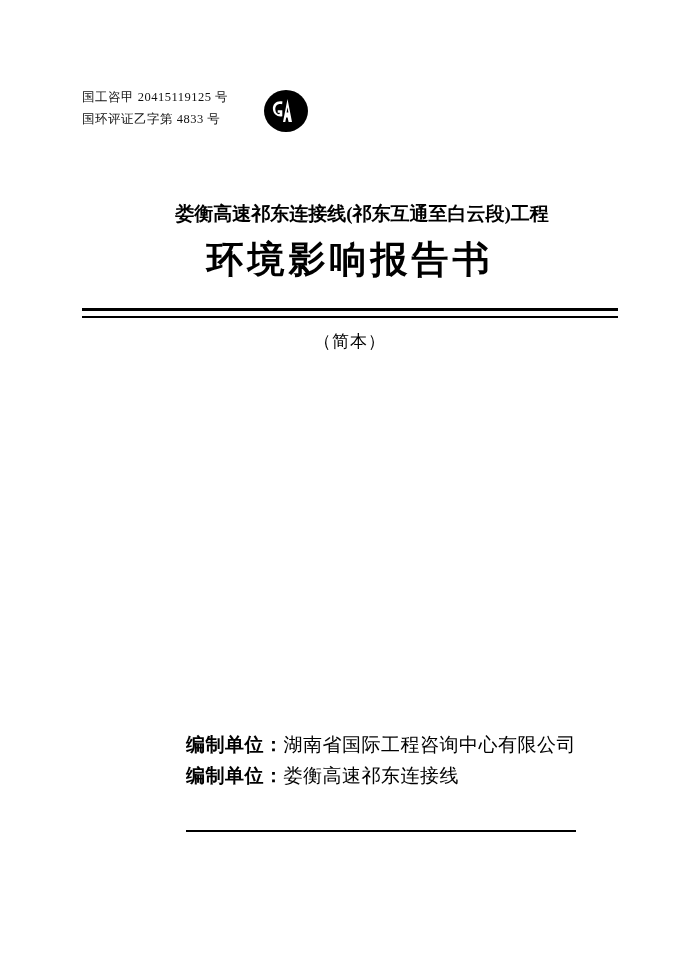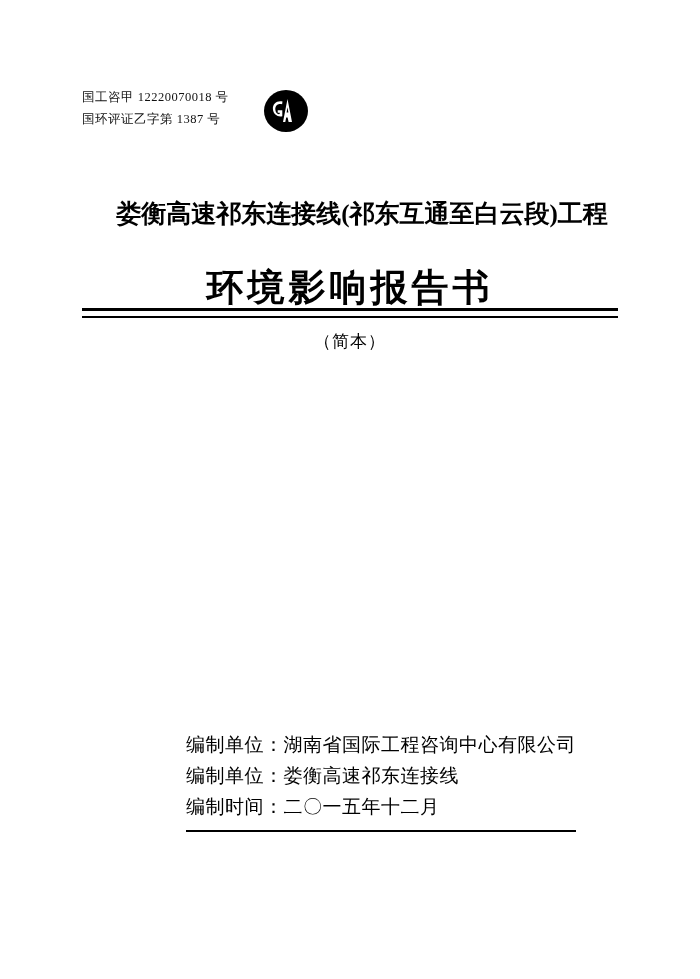--- a/index.html
+++ b/index.html
@@ -51,29 +51,29 @@
   .title-block {
     position: absolute;
     left: 0;
     top: 196px;
     width: 700px;
     text-align: center;
   }
   .project-title {
     font-family: "Liberation Serif", serif;
     font-weight: bold;
-    font-size: 25px;
+    font-size: 19px;
     letter-spacing: 0px;
     color: #000;
     line-height: 36px;
     white-space: nowrap;
     padding-left: 24px;
   }
   .main-title {
-    margin-top: 32px;
+    margin-top: 4px;
     font-family: "Liberation Sans", sans-serif;
     font-weight: bold;
     font-size: 37px;
     letter-spacing: 4px;
     color: #000;
     line-height: 48px;
   }
 
   
   .rule {
@@ -106,21 +106,21 @@
     font-size: 19px;
     line-height: 30px;
     color: #000;
     white-space: nowrap;
   }
   .info-row {
     display: block;
     white-space: nowrap;
   }
   .info-label {
-    font-weight: normal;
+    font-weight: bold;
     letter-spacing: 0.5px;
   }
   .info-value {
     letter-spacing: 0.5px;
     font-family: Liberation Mono, monospace;
   }
 
   .rule-3 {
     position: absolute;
     left: 186px;
@@ -129,22 +129,22 @@
     height: 2px;
     background: #000;
   }
 </style>
 </head>
 <body>
 
 <div class="page">
 
   <div class="doc-codes">
-    <div>国工咨甲 12220070018 号</div>
-    <div>国环评证乙字第 1387 号</div>
+    <div>国工咨甲 20415119125 号</div>
+    <div>国环评证乙字第 4833 号</div>
   </div>
 
   <div class="logo">
     <svg width="46" height="46" viewBox="0 0 46 46" xmlns="http://www.w3.org/2000/svg">
       <ellipse cx="23" cy="23" rx="22" ry="21" fill="#000000"></ellipse>
       <path d="M20 34 L24.5 11 L29 34 L25.6 34 L24.6 29.5 L23.2 29.5 L22.3 34 Z" fill="#ffffff"></path>
       <path d="M23.6 24.6 L24.5 19.2 L25.4 24.6 Z" fill="#000000"></path>
       <path d="M19.5 13.5 C14 12.2 9.5 15.8 9.9 21 C10.3 26.6 15.2 29.4 19.3 28.2 L19.3 22.3 L14.7 22.3 L14.7 24.8 L16.7 24.8 L16.7 26.1 C14.2 26.6 12.4 24.6 12.3 21.3 C12.2 17.6 14.9 15.2 19.1 16.3 Z" fill="#ffffff"></path>
     </svg>
   </div>
@@ -159,20 +159,17 @@
 
   <div class="subtitle">（简本）</div>
 
   <div class="info-block">
     <div class="info-row">
       <span class="info-label">编制单位：</span><span class="info-value">湖南省国际工程咨询中心有限公司</span>
     </div>
     <div class="info-row">
       <span class="info-label">编制单位：</span><span class="info-value">娄衡高速祁东连接线</span>
     </div>
-    <div class="info-row">
-      <span class="info-label">编制时间：</span><span class="info-value">二〇一五年十二月</span>
-    </div>
   </div>
 
   <div class="rule-3"></div>
 
 </div>
 
 </body></html>

